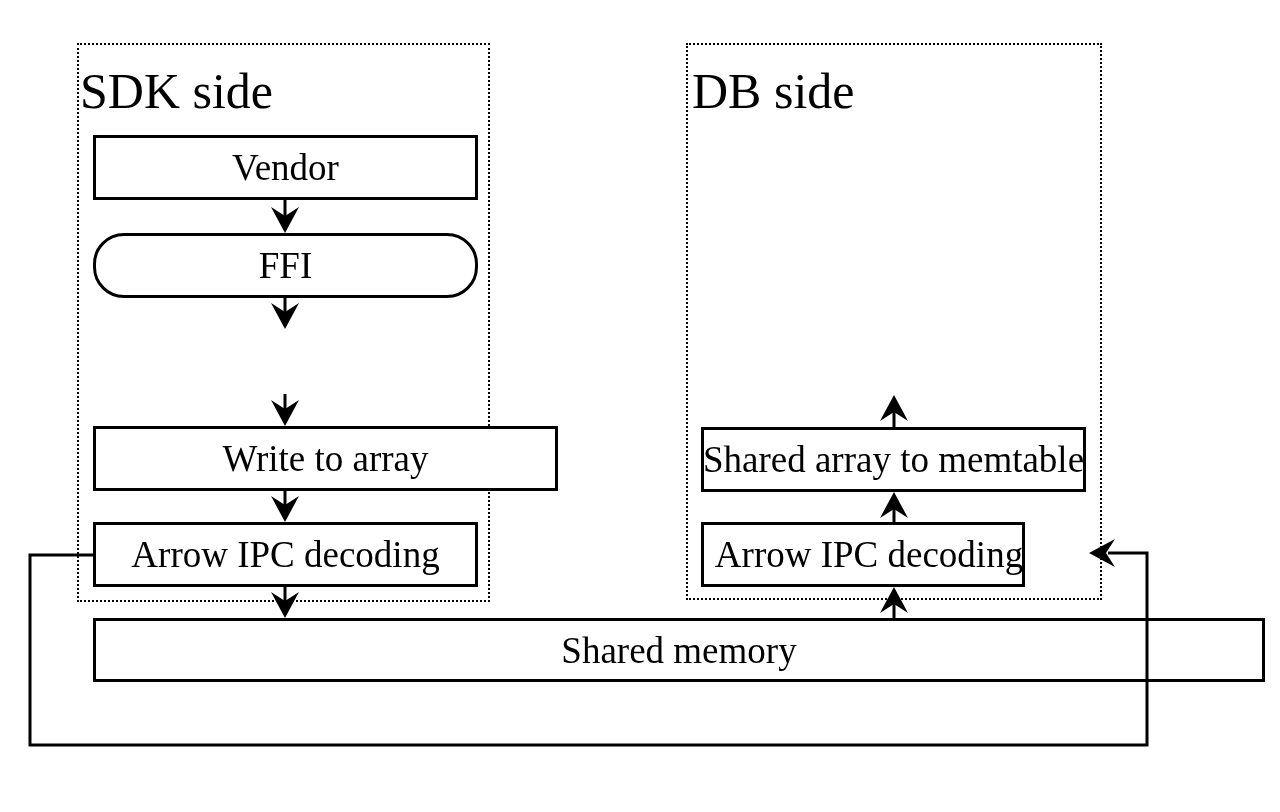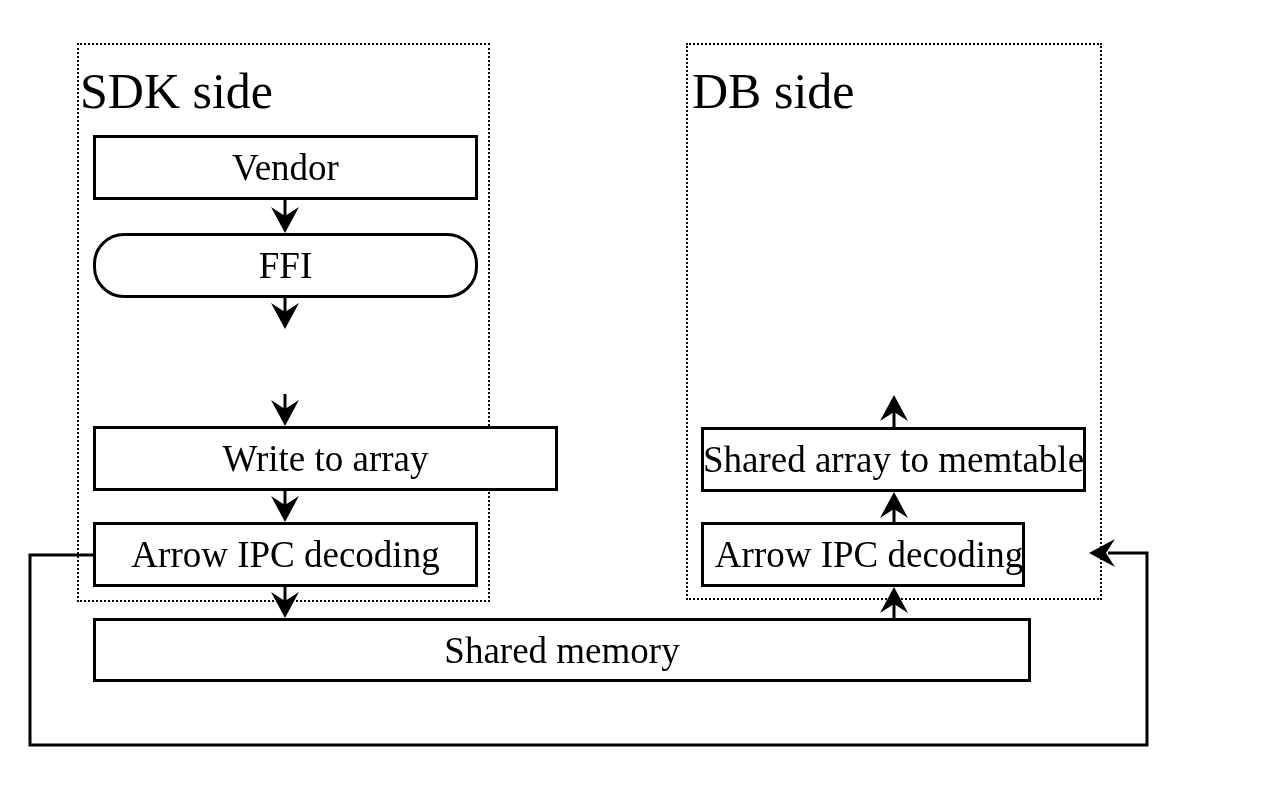--- a/index.html
+++ b/index.html
@@ -53,21 +53,21 @@
   #box-vendor   { left: 93px; top: 135px; width: 385px; height: 65px; font-family: Liberation Serif, serif; }
   #box-ffi      { left: 93px; top: 233px; width: 385px; height: 65px; border-radius: 31px; }
   #box-sdk      { left: 93px; top: 329px; width: 385px; height: 65px; }
   #box-write    { left: 93px; top: 426px; width: 465px; height: 65px; }
   #box-encoding { left: 93px; top: 522px; width: 385px; height: 65px; }
   
   #box-memtable { left: 701px; top: 330px; width: 385px; height: 65px; }
   #box-insert   { left: 701px; top: 427px; width: 385px; height: 65px; }
   #box-decoding { left: 701px; top: 522px; width: 324px; height: 65px; padding-left: 12px; }
   
-  #box-shared   { left: 93px; top: 618px; width: 938px; height: 64px; }
+  #box-shared   { left: 93px; top: 618px; width: 1172px; height: 64px; }
 
   #label-notification {
     position: absolute;
     left: 93px;
     top: 756px;
     width: 992px;
     text-align: center;
     font-size: 38px;
     line-height: 1.0;
   }

